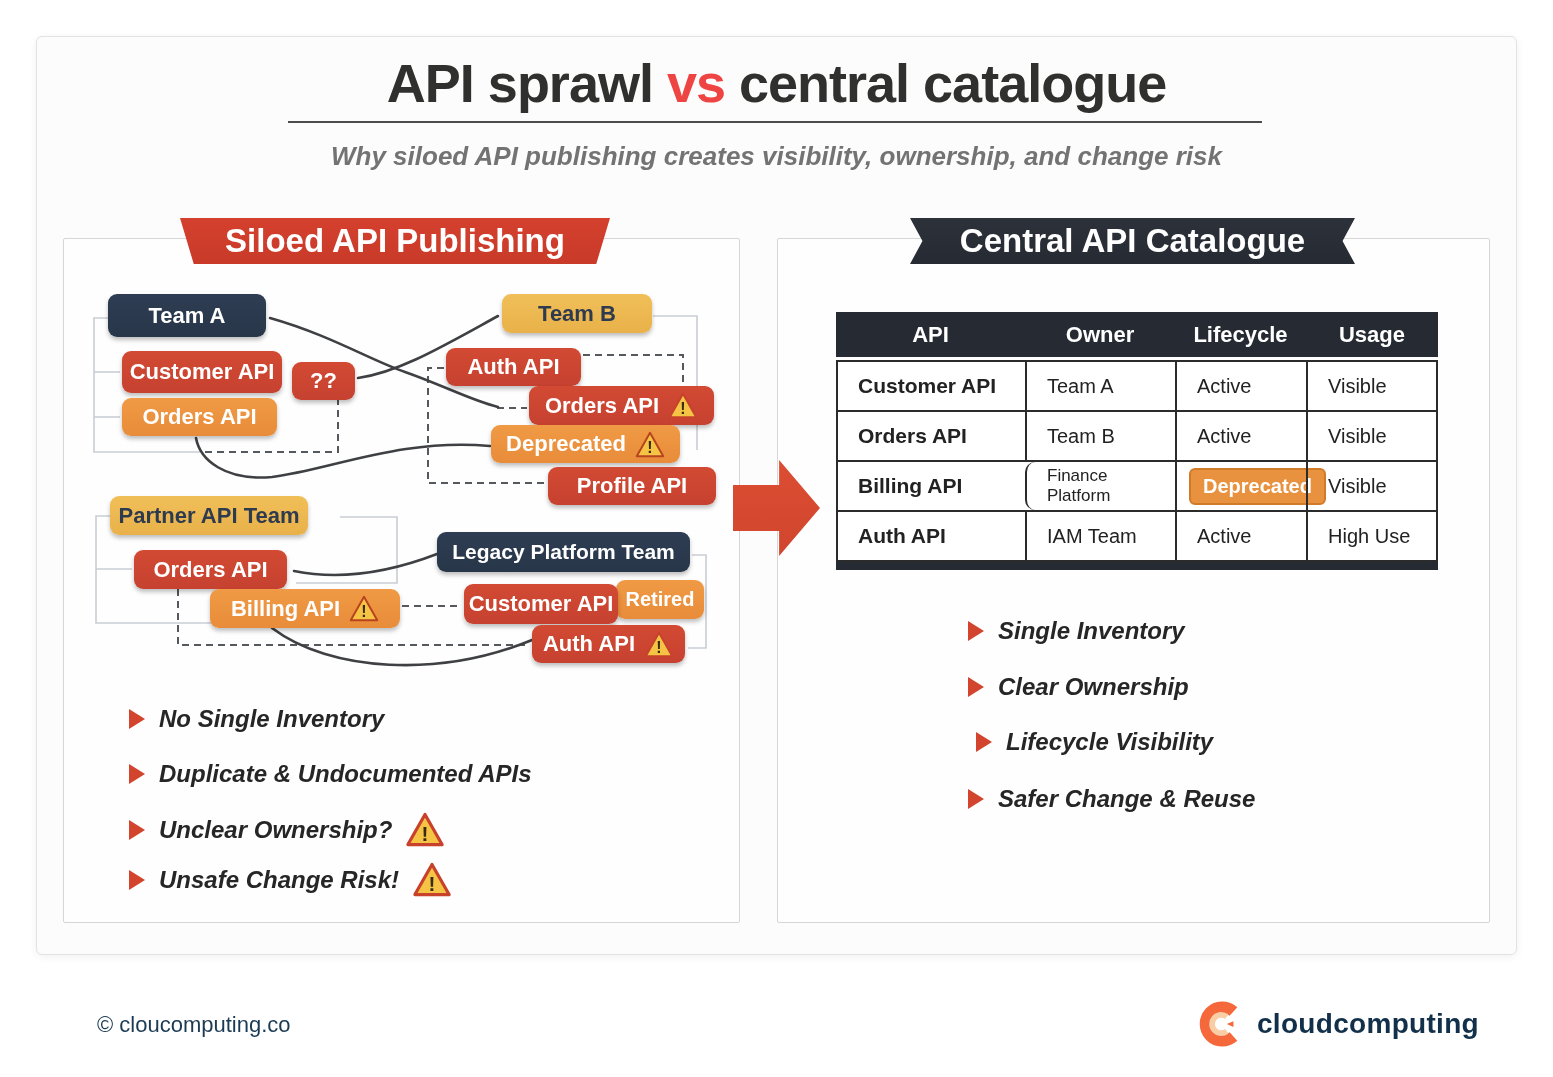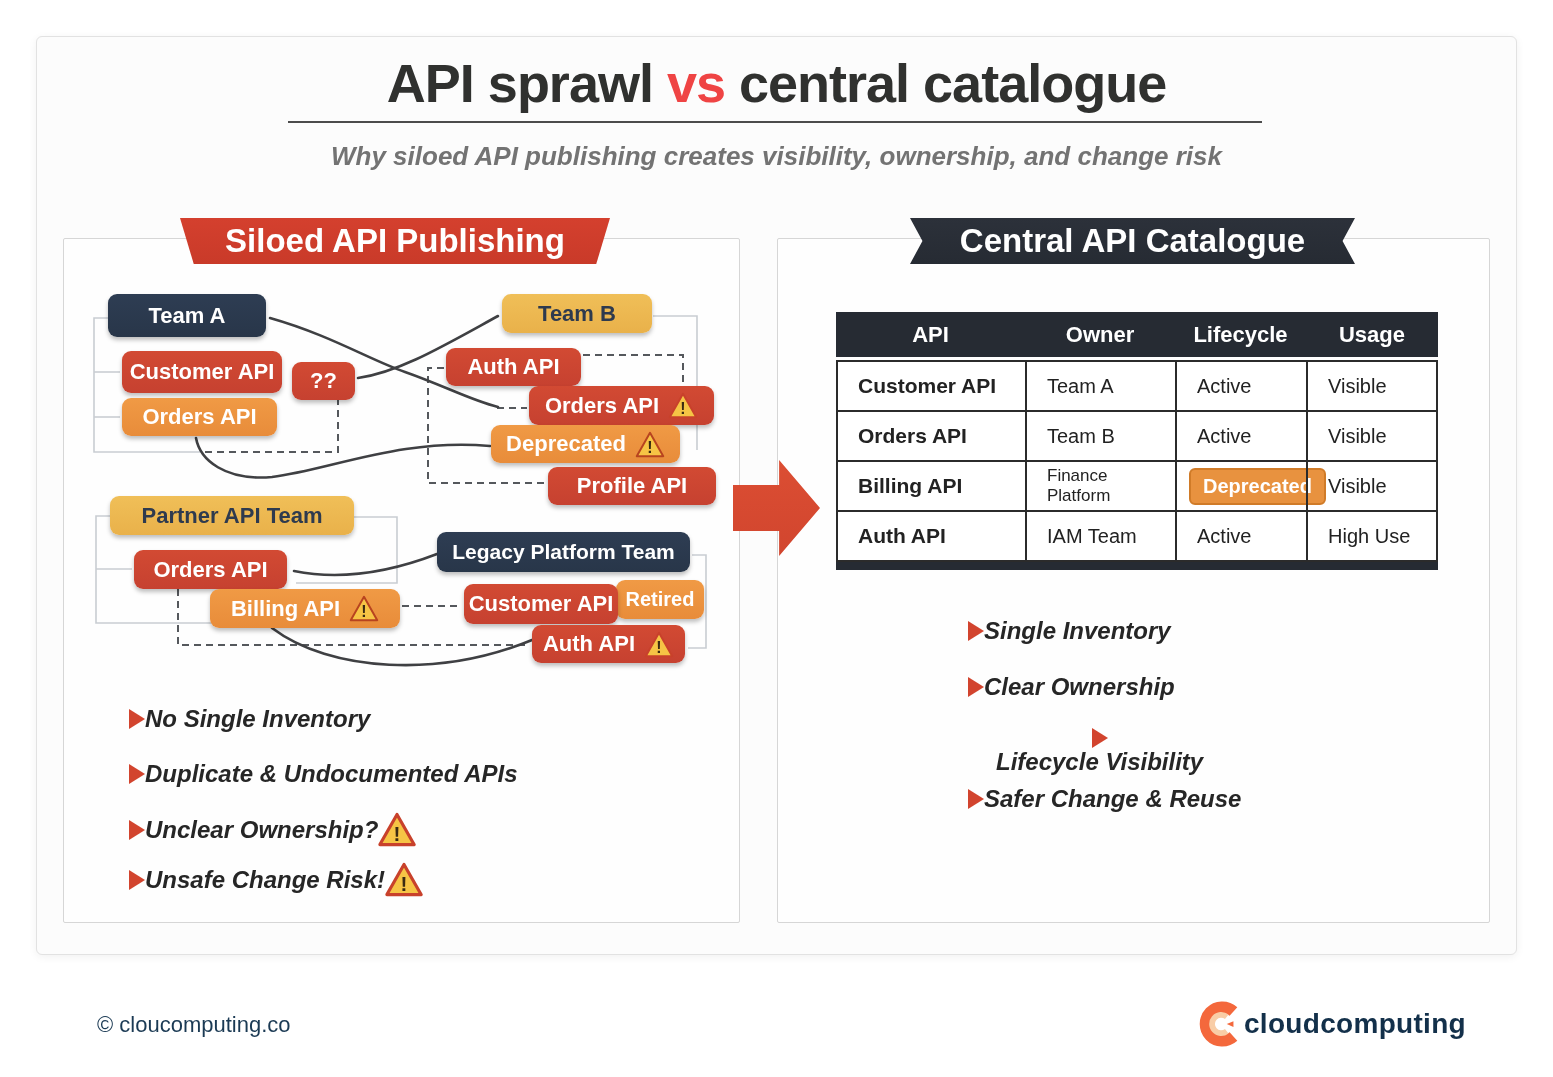--- a/index.html
+++ b/index.html
@@ -39,21 +39,21 @@
   .node { position:absolute; z-index:3; display:flex; align-items:center; justify-content:center;
           gap:9px; border-radius:9px; font-weight:700; font-size:22px; color:#fff;
           box-shadow:0 3px 4px rgba(0,0,0,.25); }
   .node.red    { background:linear-gradient(180deg,#d24a33,#c64130); }
   .node.orange { background:linear-gradient(180deg,#f09a45,#e88c3a); }
   .node.yellow { background:linear-gradient(180deg,#f0bf58,#e9b14a); color:#2e3a4e; }
   .node.navy   { background:linear-gradient(180deg,#2e3d53,#283649); }
   .warn { flex:0 0 auto; display:block; }
 
   
-  .bullet-row { position:absolute; z-index:3; display:flex; align-items:center; }
+  .bullet-row { position:absolute; z-index:3; display:flex; align-items:center; gap:14px; }
   .tri { width:0; height:0; border-left:16px solid #d2442e; border-top:10px solid transparent;
          border-bottom:10px solid transparent; }
   .bullet-text { font-size:24px; font-style:italic; font-weight:600; color:#262626; white-space:nowrap; }
 
   
   .flow-arrow { position:absolute; left:733px; top:458px; width:87px; height:100px; z-index:6;
                 background:linear-gradient(180deg,#dc4e33,#d1452e);
                 clip-path:polygon(0 27%,53% 27%,53% 2%,100% 50%,53% 98%,53% 73%,0 73%); }
 
   
@@ -61,28 +61,28 @@
   .t-head { display:grid; grid-template-columns:189px 150px 131px 132px; height:45px;
             background:#262b33; color:#fff; font-weight:700; font-size:22px; }
   .t-head > div { display:flex; align-items:center; justify-content:center; }
   .t-body { border:2px solid #2b2b2b; border-top:none; margin-top:3px; background:#fff; }
   .t-row { display:grid; grid-template-columns:187px 150px 131px 130px; height:50px;
            border-top:2px solid #2b2b2b; }
   .t-row:first-child { border-top:2px solid #2b2b2b; }
   .t-row > div { display:flex; align-items:center; padding-left:20px; font-size:20px; color:#222;
                  border-left:2px solid #2b2b2b; }
   .t-row > div:first-child { border-left:none; font-weight:700; font-size:21px; }
-  .cell-small { font-size:17px !important; }
+  .cell-small { font-size:17px !important;border-radius:10px; }
   .badge { display:inline-block; background:#e8923f; border:2px solid #d07b28; color:#fff;
            font-weight:700; font-size:20px; padding:5px 12px; border-radius:6px; margin-left:-8px; }
   .t-bar { height:8px; background:#262b33; margin-top:0; }
 
   
   .copyright { position:absolute; left:97px; top:1012px; font-size:22px; color:#1b3a54; z-index:3; }
-  .brand-wrap { position:absolute; left:1198px; top:1001px; display:flex; align-items:center; z-index:3; }
+  .brand-wrap { position:absolute; left:1198px; top:1001px; display:flex; align-items:center; gap:13px; z-index:3; }
   .brand-text { font-size:28px; font-weight:700; color:#13304a; letter-spacing:.3px; }
 </style>
 </head>
 <body>
 
 <div class="canvas">
 
   <div class="card"></div>
 
   <div class="title"><span>API sprawl </span><span class="vs">vs</span><span> central catalogue</span></div>
@@ -154,21 +154,21 @@
   <div class="node orange" style="left:491px; top:425px; width:189px; height:38px;">
       <span>Deprecated</span>
     <svg class="warn" width="30" height="27" viewBox="0 0 24 22">
         <path d="M12 1.5 L22.8 20.5 L1.2 20.5 Z" fill="#f6c445" stroke="#b8431f" stroke-width="1.6" stroke-linejoin="round"></path>
         <text x="12" y="18" text-anchor="middle" font-size="13" font-weight="bold" fill="#3a2a12">!</text>
       </svg>
     </div>
   <div class="node red" style="left:548px; top:467px; width:168px; height:38px;">
       <span>Profile API</span>
     </div>
-  <div class="node yellow" style="left:110px; top:496px; width:244px; height:39px;">
+  <div class="node yellow" style="left:110px; top:496px; width:198px; height:39px;">
       <span>Partner API Team</span>
     </div>
   <div class="node red" style="left:134px; top:550px; width:153px; height:39px;">
       <span>Orders API</span>
     </div>
   <div class="node orange" style="left:210px; top:589px; width:190px; height:39px;">
       <span>Billing API</span>
     <svg class="warn" width="30" height="27" viewBox="0 0 24 22">
         <path d="M12 1.5 L22.8 20.5 L1.2 20.5 Z" fill="#f6c445" stroke="#b8431f" stroke-width="1.6" stroke-linejoin="round"></path>
         <text x="12" y="18" text-anchor="middle" font-size="13" font-weight="bold" fill="#3a2a12">!</text>
@@ -257,21 +257,21 @@
   </div>
 
   <div class="bullet-row" style="left:968px; top:617px;">
     <span class="tri"></span>
     <span class="bullet-text">Single Inventory</span>
   </div>
   <div class="bullet-row" style="left:968px; top:673px;">
     <span class="tri"></span>
     <span class="bullet-text">Clear Ownership</span>
   </div>
-  <div class="bullet-row" style="left:996px; top:728px;flex-direction:column;">
+  <div class="bullet-row" style="left:976px; top:728px;">
     <span class="tri"></span>
     <span class="bullet-text">Lifecycle Visibility</span>
   </div>
   <div class="bullet-row" style="left:968px; top:785px;">
     <span class="tri"></span>
     <span class="bullet-text">Safer Change &amp; Reuse</span>
   </div>
 
   <div class="copyright">© cloucomputing.co</div>
   <div class="brand-wrap">

